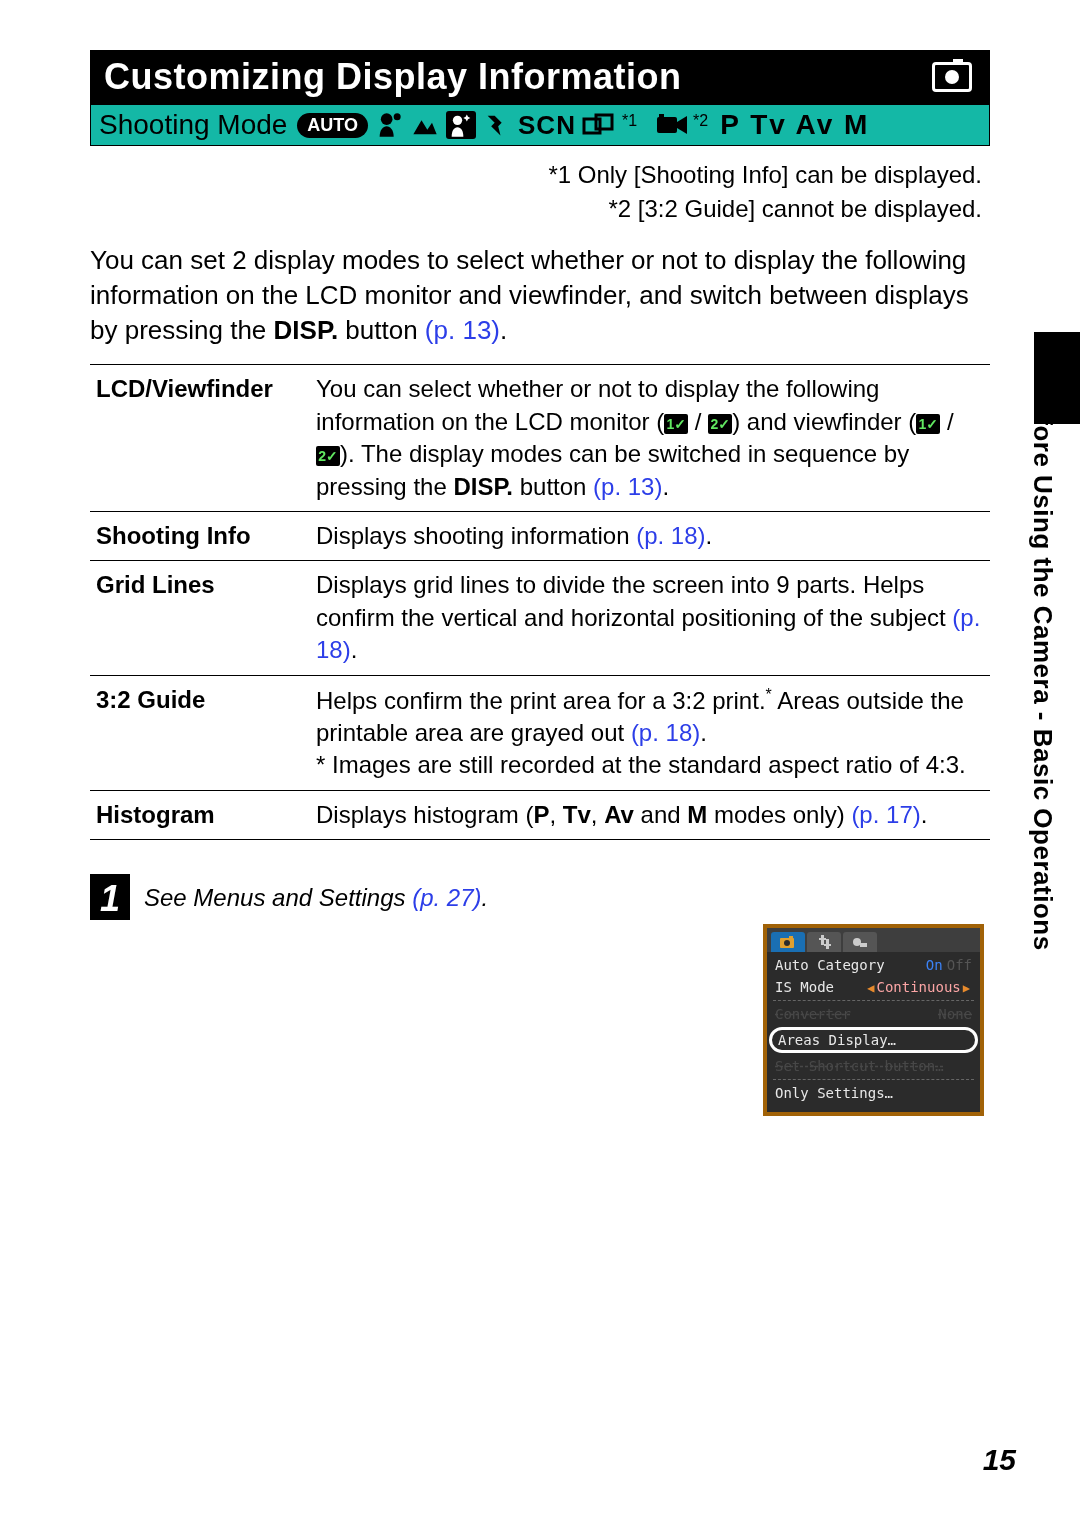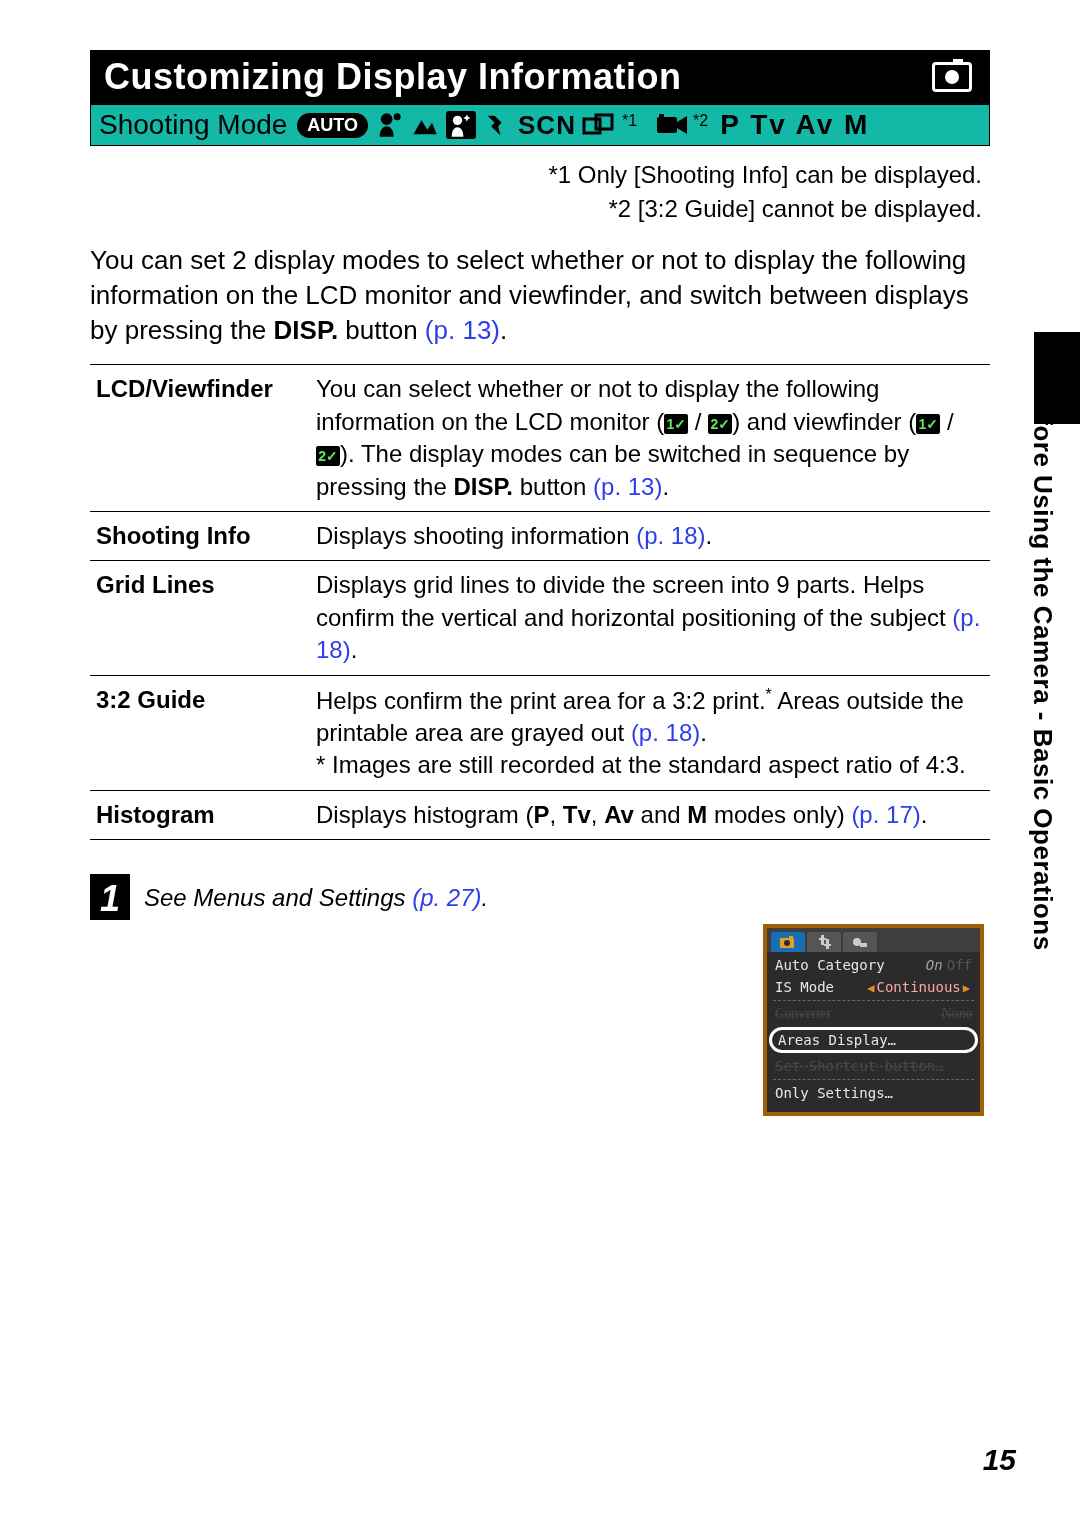--- a/index.html
+++ b/index.html
@@ -138,21 +138,21 @@
     border: 4px solid #a16207;
     font-family: monospace;
     color: #e8e8e8;
     font-size: 14px;
   }
   .ms-tabs { display:flex;gap:2px;padding:4px 4px 0 4px;background:#3e3e3e; }
   .ms-tab { padding:3px 6px;border-radius:3px 3px 0 0;background:#555;display:flex;align-items:center;justify-content:center;width:34px;height:20px;}
   .ms-tab.active{background:#1a6fb3;}
   .ms-rows { padding:2px 6px 8px 6px; }
   .ms-row { display:flex;justify-content:space-between;padding:3px 2px;align-items:center; }
-  .ms-row .on { color:#a3a3a3;font-style:italic; }
+  .ms-row .on { color:#3b82f6; }
   .ms-row .off { color:#555; margin-left:4px;}
   .ms-row .orange{color:#fca5a5;}
   .ms-row .tri-l,.ms-row .tri-r{color:#e78a2c;font-size:12px;margin:0 2px;}
   .ms-highlight {
     border:3px solid #fff;border-radius:14px;padding:2px 6px;margin:2px -4px;
   }
   .ms-sep { border-top:1px dashed #666;margin:2px 0;}
   .ms-clip{color:#666;text-decoration:line-through dashed;}
 
   .side-tab {
@@ -325,21 +325,21 @@
   <div class="ms-rows">
     <div class="ms-row">
       <span>Auto Category</span>
       <span><span class="on">On</span><span class="off">Off</span></span>
     </div>
     <div class="ms-row">
       <span>IS Mode</span>
       <span><span class="tri-l">◀</span><span class="orange">Continuous</span><span class="tri-r">▶</span></span>
     </div>
     <div class="ms-sep"></div>
-    <div class="ms-row ms-clip" style="opacity:.5;font-family:Liberation Serif, serif;">
+    <div class="ms-row ms-clip" style="opacity:.5;">
       <span>Converter</span>
       <span>None</span>
     </div>
     <div class="ms-highlight">
       <div class="ms-row" style="padding:0;">
         <span>Areas Display…</span>
       </div>
     </div>
     <div class="ms-row ms-clip" style="opacity:.5;">
       <span>Set Shortcut button…</span>

